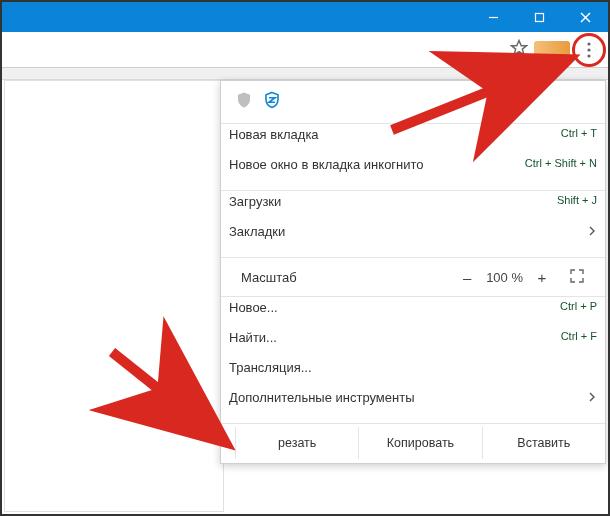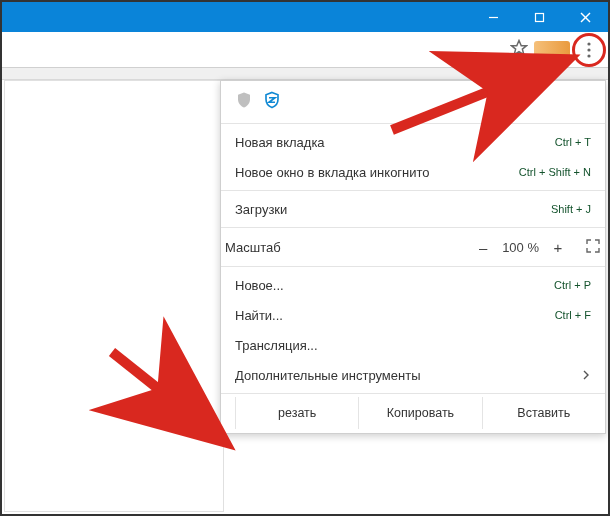--- a/index.html
+++ b/index.html
@@ -87,33 +87,33 @@
   .ext-row {
     display:flex;
     gap:10px;
     padding:6px 14px 8px 14px;
     align-items:center;
   }
   .shield-icon, .zen-icon { width:18px; height:18px; }
   .sep { height:1px; background:#e4e4e4; margin:3px 0; }
   .mi {
     display:flex;
-    align-items:center;
+    align-items:flex-start;
     justify-content:space-between;
-    padding:0 14px;
+    padding:0 8px;
     height:30px;
     white-space:nowrap;
   }
   .mi-label { color:#333; }
   .mi-shortcut { color:#14532d; font-size:11px; }
   .chev { width:10px; height:10px; }
   .zoom-row {
     display:flex;
     align-items:center;
-    padding:0 4px;
+    padding:0 20px;
     height:32px;
     gap:10px;
   }
   .zoom-label { flex:1; }
   .zoom-ctrl {
     display:flex;
     align-items:center;
     gap:12px;
     color:#444;
   }
@@ -208,20 +208,26 @@
   <div class="mi">
     <span class="mi-label">Новое окно в вкладка инкогнито</span>
     <span class="mi-shortcut">Ctrl + Shift + N</span>
   </div>
   <div class="sep"></div>
 
   <div class="mi">
     <span class="mi-label">Загрузки</span>
     <span class="mi-shortcut">Shift + J</span>
   </div>
+  <div class="mi">
+    <span class="mi-label">Закладки</span>
+    <span><svg class="chev" viewBox="0 0 10 10">
+          <path d="M3 1l4 4-4 4" fill="none" stroke="#555" stroke-width="1.4"></path>
+        </svg></span>
+  </div>
   <div class="sep"></div>
 
   <div class="zoom-row">
     <span class="zoom-label">Масштаб</span>
     <div class="zoom-ctrl">
       <span class="zoom-btn">–</span>
       <span>100 %</span>
       <span class="zoom-btn">+</span>
       <span>
         <svg class="fs-icon" viewBox="0 0 16 16" fill="none" stroke="#666" stroke-width="1.4">

